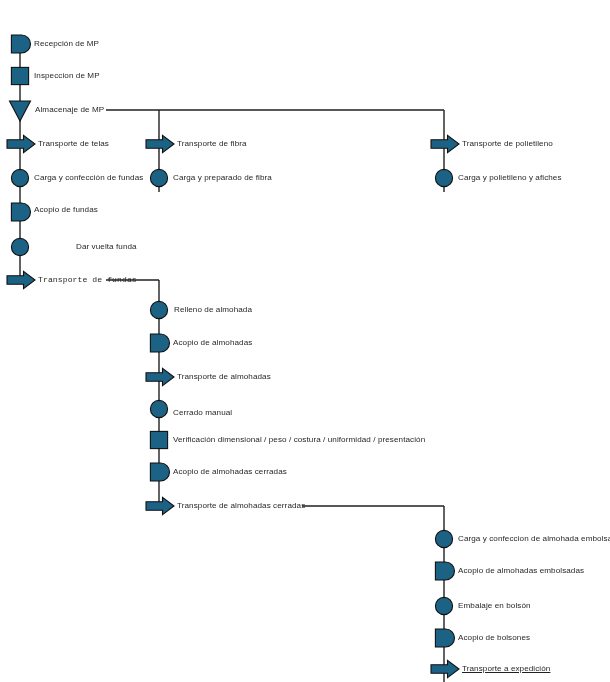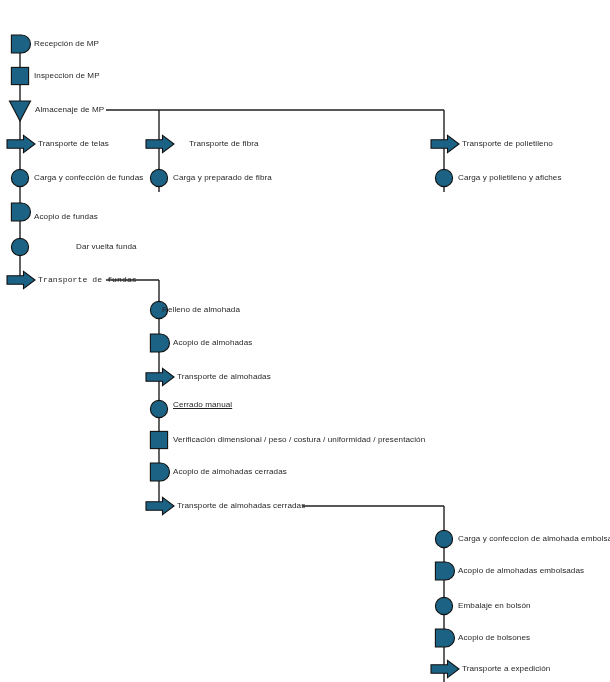--- a/index.html
+++ b/index.html
@@ -129,34 +129,34 @@
           <polygon points="433.5,658 454.5,658 444,678" fill="#1c6284" stroke="#111111" stroke-width="1.1" stroke-linejoin="miter"></polygon>
         </g>
       </g>
   </svg>
   <div id="labels-layer">
       <div class="node-label" style="left: 34px; top: 7px;">Recepción de MP</div>
       <div class="node-label" style="left: 34px; top: 39px;">Inspeccion de MP</div>
       <div class="node-label" style="left: 35px; top: 73px;">Almacenaje de MP</div>
       <div class="node-label" style="left: 38px; top: 107px;">Transporte de telas</div>
       <div class="node-label" style="left: 34px; top: 141px;">Carga y confección de fundas</div>
-      <div class="node-label" style="left: 34px; top: 180px;">Acopio de fundas</div>
+      <div class="node-label" style="left: 34px; top: 173px;">Acopio de fundas</div>
       <div class="node-label" style="left: 34px; top: 210px; padding-left: 42px;">Dar vuelta funda</div>
       <div class="node-label" style="left: 38px; top: 243px; font-family: Liberation Mono, monospace;">Transporte de fundas</div>
-      <div class="node-label" style="left: 189px; top: 107px;">Transporte de fibra</div>
+      <div class="node-label" style="left: 177px; top: 107px;">Transporte de fibra</div>
       <div class="node-label" style="left: 173px; top: 141px;">Carga y preparado de fibra</div>
-      <div class="node-label" style="left: 162px; top: 273px;">Relleno de almohada</div>
+      <div class="node-label" style="left: 174px; top: 273px;">Relleno de almohada</div>
       <div class="node-label" style="left: 173px; top: 306px;">Acopio de almohadas</div>
       <div class="node-label" style="left: 177px; top: 340px;">Transporte de almohadas</div>
-      <div class="node-label" style="left: 173px; top: 368px; text-decoration: underline;">Cerrado manual</div>
+      <div class="node-label" style="left: 173px; top: 376px;">Cerrado manual</div>
       <div class="node-label" style="left: 173px; top: 403px;">Verificación dimensional / peso / costura / uniformidad / presentación</div>
       <div class="node-label" style="left: 173px; top: 435px;">Acopio de almohadas cerradas</div>
       <div class="node-label" style="left: 177px; top: 469px;">Transporte de almohadas cerradas</div>
       <div class="node-label" style="left: 462px; top: 107px;">Transporte de polietileno</div>
       <div class="node-label" style="left: 458px; top: 141px;">Carga y polietileno y afiches</div>
       <div class="node-label" style="left: 458px; top: 502px;">Carga y confeccion de almohada embolsada</div>
       <div class="node-label" style="left: 458px; top: 534px;">Acopio de almohadas embolsadas</div>
       <div class="node-label" style="left: 458px; top: 569px;">Embalaje en bolsón</div>
       <div class="node-label" style="left: 458px; top: 601px;">Acopio de bolsones</div>
-      <div class="node-label" style="left: 462px; top: 632px;">Transporte a expedición</div>
+      <div class="node-label" style="left: 462px; top: 632px; text-decoration: underline;">Transporte a expedición</div>
       <div class="node-label" style="left: 459px; top: 662px; text-align: right;">Almacenaje de PT</div>
     </div>
 </div>
 
 </body></html>

